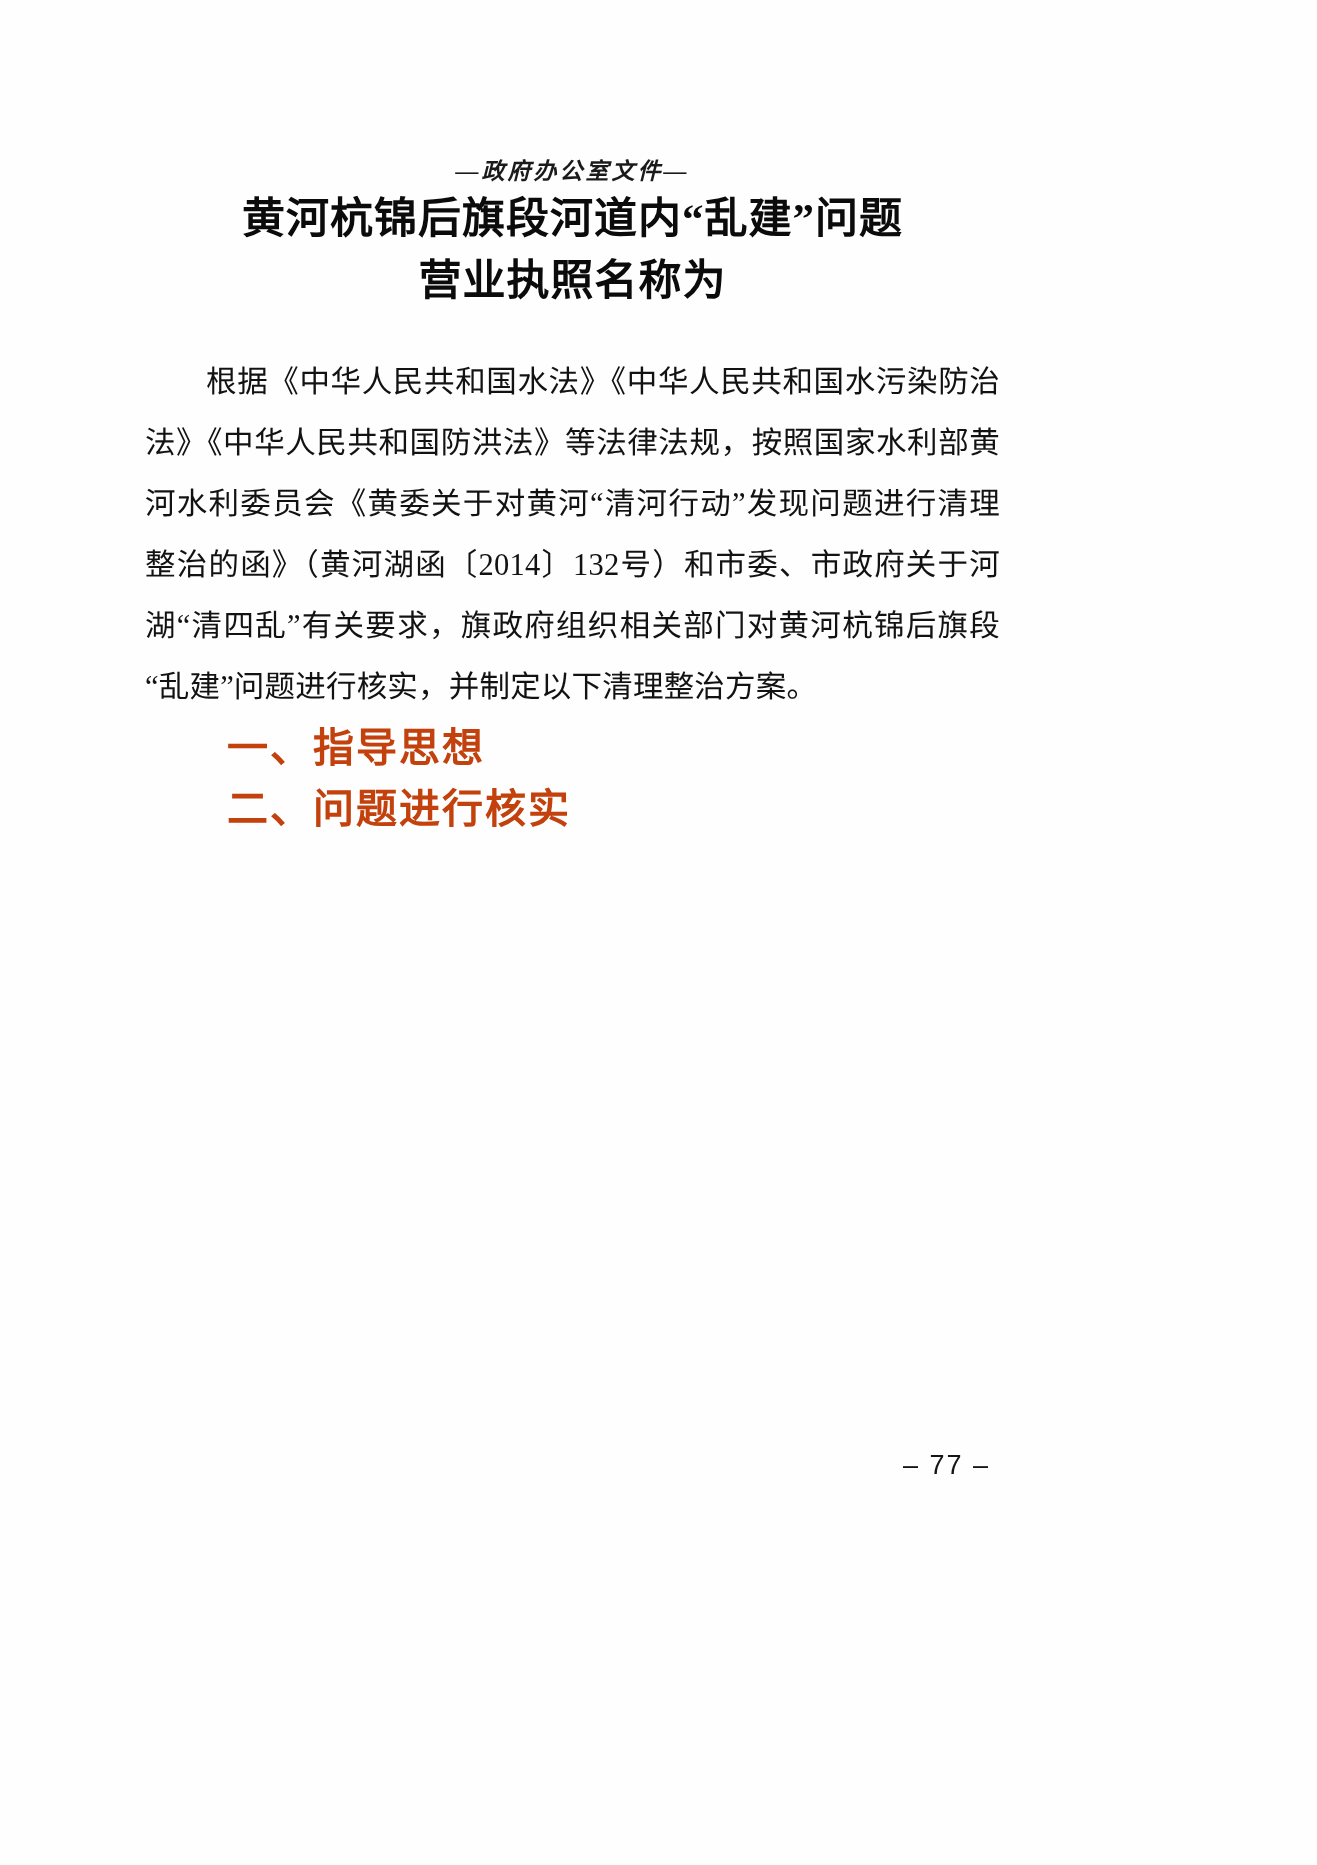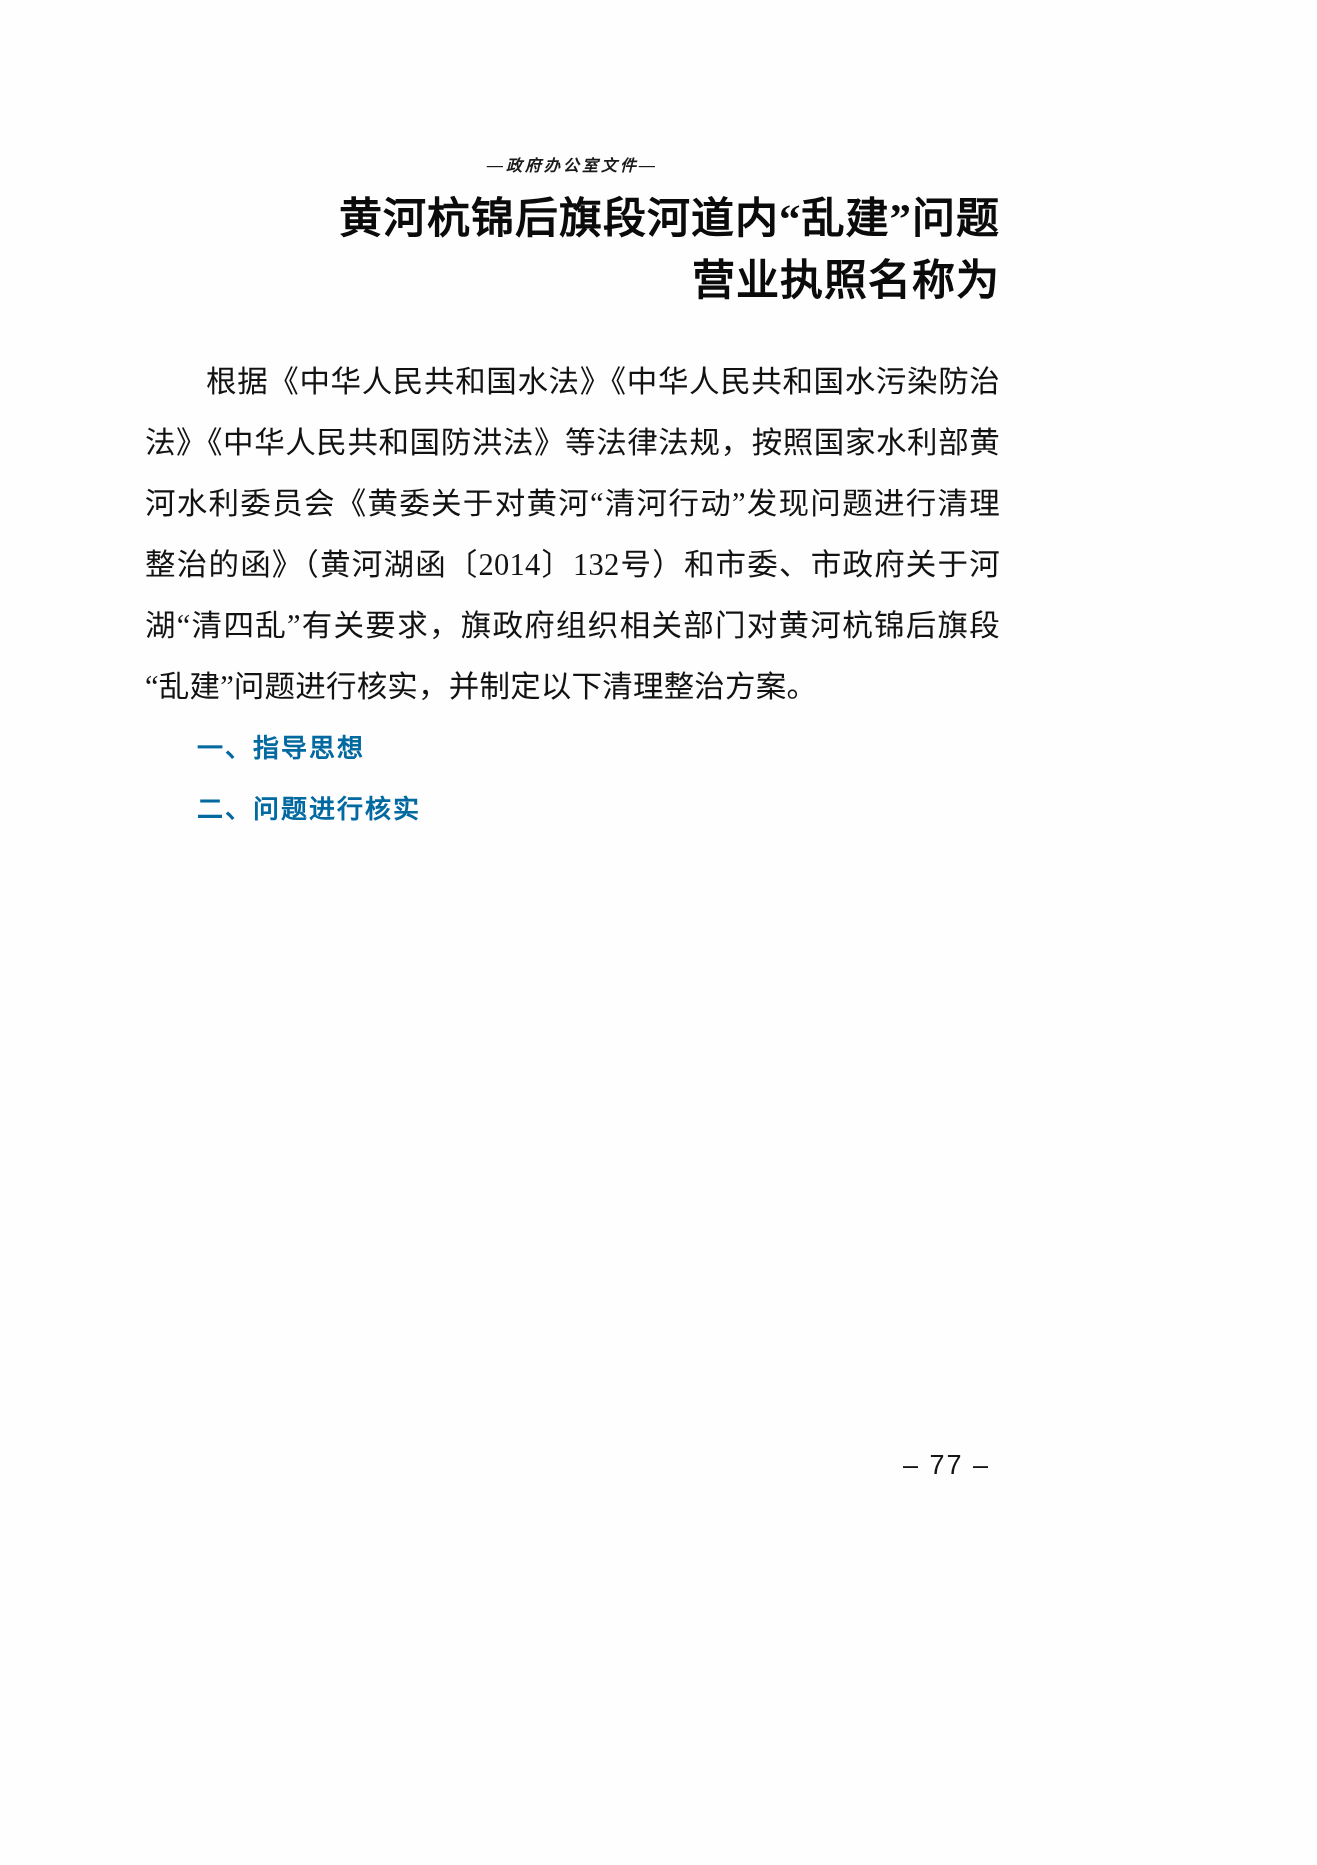--- a/index.html
+++ b/index.html
@@ -31,33 +31,33 @@
   
   .doc-mark {
     position: absolute;
     top: 152px;
     left: 0;
     width: 855px;
     text-align: center;
     font-family: "Liberation Serif", "DejaVu Serif", serif;
     font-style: italic;
     font-weight: 600;
-    font-size: 16px;
+    font-size: 23px;
     letter-spacing: 3px;
     color: #1a1a1a;
     white-space: nowrap;
   }
 
   
   .doc-title {
     position: absolute;
     top: 188px;
     left: 0;
     width: 855px;
-    text-align: right;
+    text-align: center;
     font-family: "Liberation Serif", "DejaVu Serif", serif;
     font-weight: bold;
     font-size: 43px;
     line-height: 62px;
     letter-spacing: 1px;
     color: #0b0b0b;
   }
   .doc-title .tline {
     display: block;
     white-space: nowrap;
@@ -77,23 +77,23 @@
     color: #121212;
     text-align: justify;
     text-justify: inter-ideograph;
     text-indent: 2em;
     margin: 0 0 0 0;
     letter-spacing: 0.2px;
   }
   .heading {
     font-family: Liberation Serif, serif;
     font-weight: bold;
-    font-size: 26px;
+    font-size: 41px;
     line-height: 61px;
-    color: #0369a1;
+    color: #c2410c;
     text-indent: 2em;
     letter-spacing: 2px;
     margin: 0;
   }
 
   
   .page-number {
     position: absolute;
     bottom: 384px;
     right: 0;

